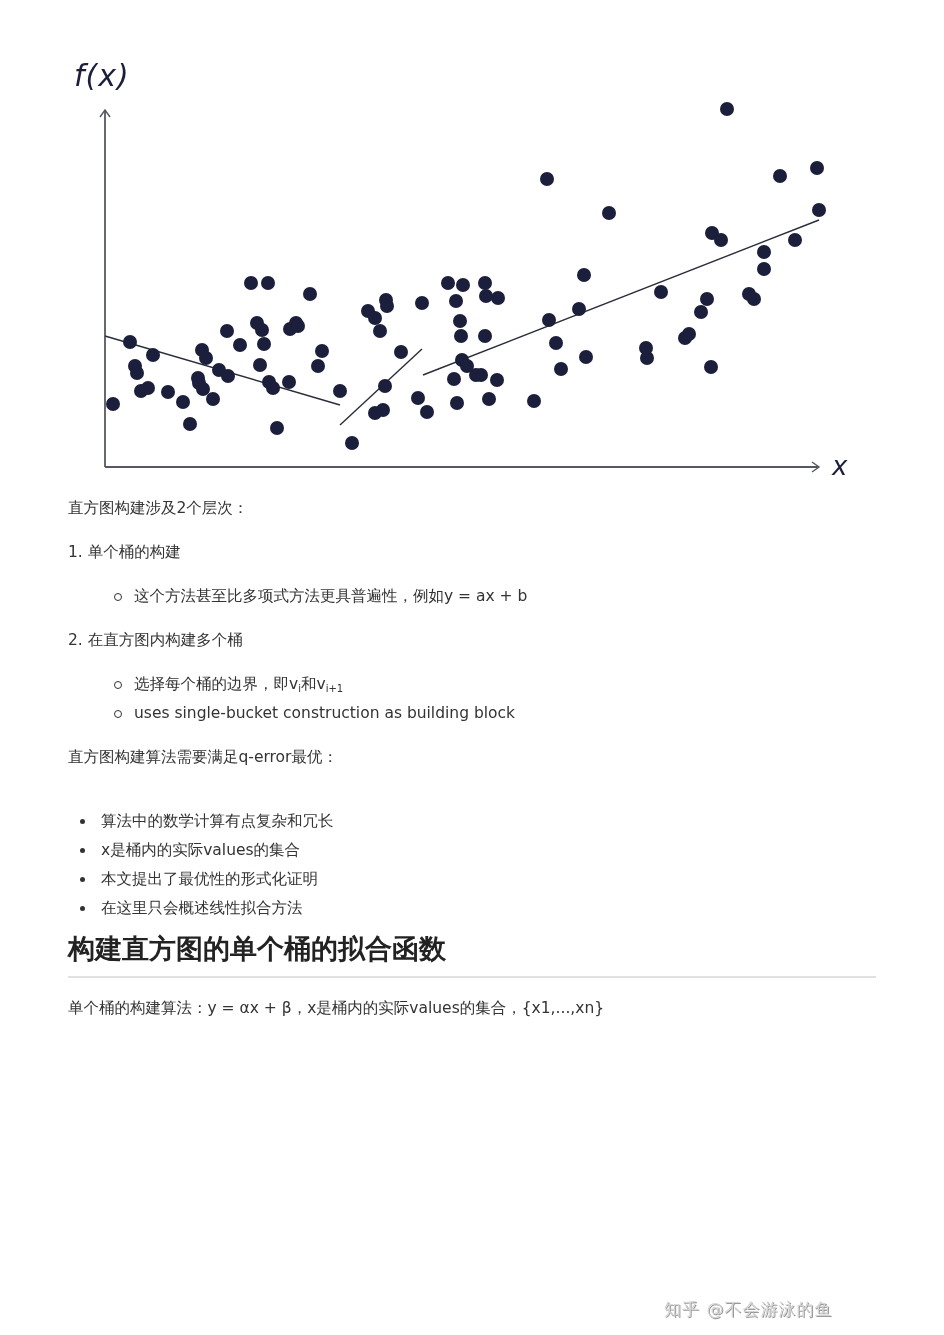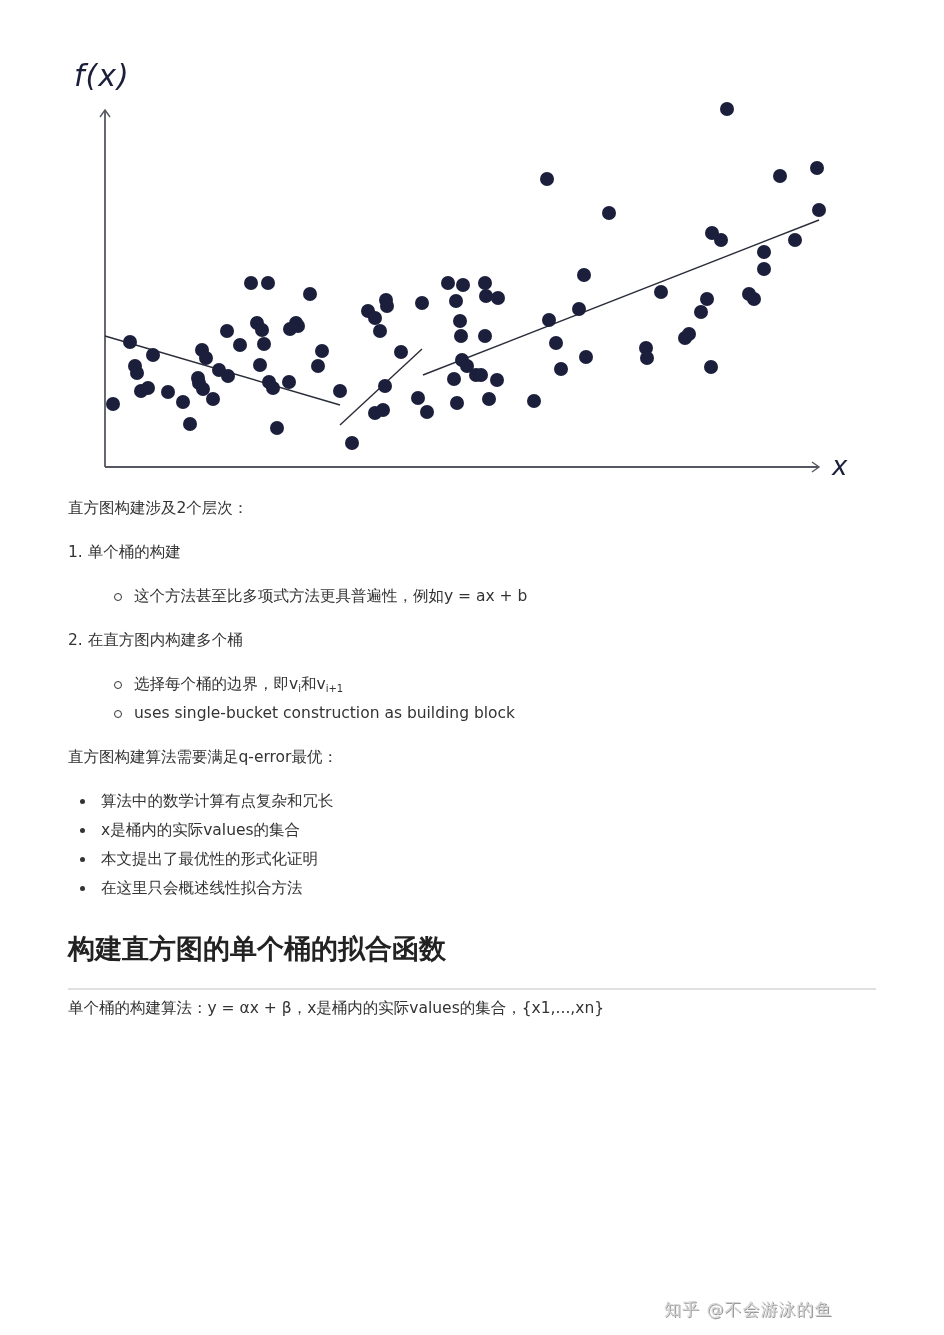--- a/index.html
+++ b/index.html
@@ -21,30 +21,30 @@
     font-size: 26px; color: #1b1f3b;
   }
   .content { position: absolute; left: 68px; top: 496px; width: 808px; font-size: 15.5px; line-height: 1.6; }
   .p { position: absolute; left: 0; white-space: nowrap; }
   .ol-item { position: absolute; left: 0; white-space: nowrap; }
   .sub-item { position: absolute; left: 46px; white-space: nowrap; padding-left: 20px; }
   .sub-item::before {
     content: ""; position: absolute; left: 0; top: 9px; width: 6px; height: 6px;
     border: 1.3px solid #333; border-radius: 50%;
   }
-  .bul-item { position: absolute; left: 12px; white-space: nowrap; padding-left: 21px; }
+  .bul-item { position: absolute; left: 12px; white-space: nowrap; padding-left: 21px; margin-top: 20px; }
   .bul-item::before {
     content: ""; position: absolute; left: 0; top: 10px; width: 5px; height: 5px;
     background: #333; border-radius: 50%;
   }
   sub { font-size: 10px; vertical-align: -3px; }
   .h2 {
     position: absolute; left: 0; top: 434px; width: 808px;
     font-size: 27px; font-weight: bold; color: #222222; white-space: nowrap;
-    padding-bottom: 20px; border-bottom: 2px solid #e1e1e1; line-height: 1.4;
+    padding-bottom: 8px; border-bottom: 2px solid #e1e1e1; line-height: 1.4;
   }
   .watermark {
     position: absolute; left: 664px; top: 1278px;
     font-size: 17px; color: #d4d4d4; letter-spacing: 1px; white-space: nowrap;
     text-shadow: 1px 1px 0 #9a9a9a;
     margin-top: 20px;
   }
 </style>
 </head>
 <body>

